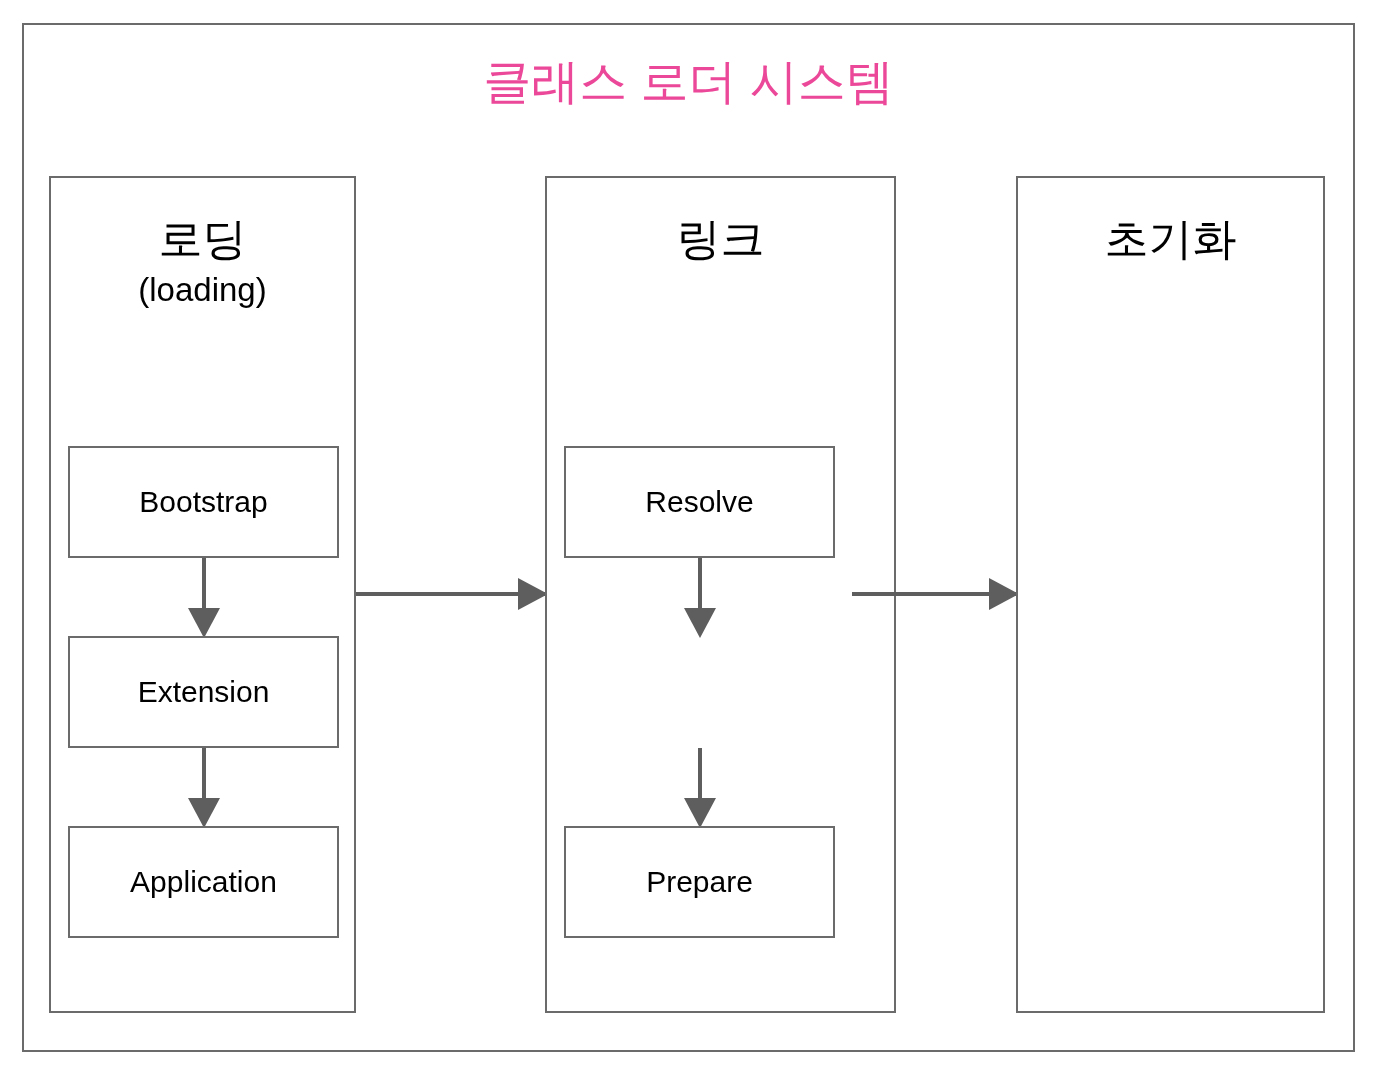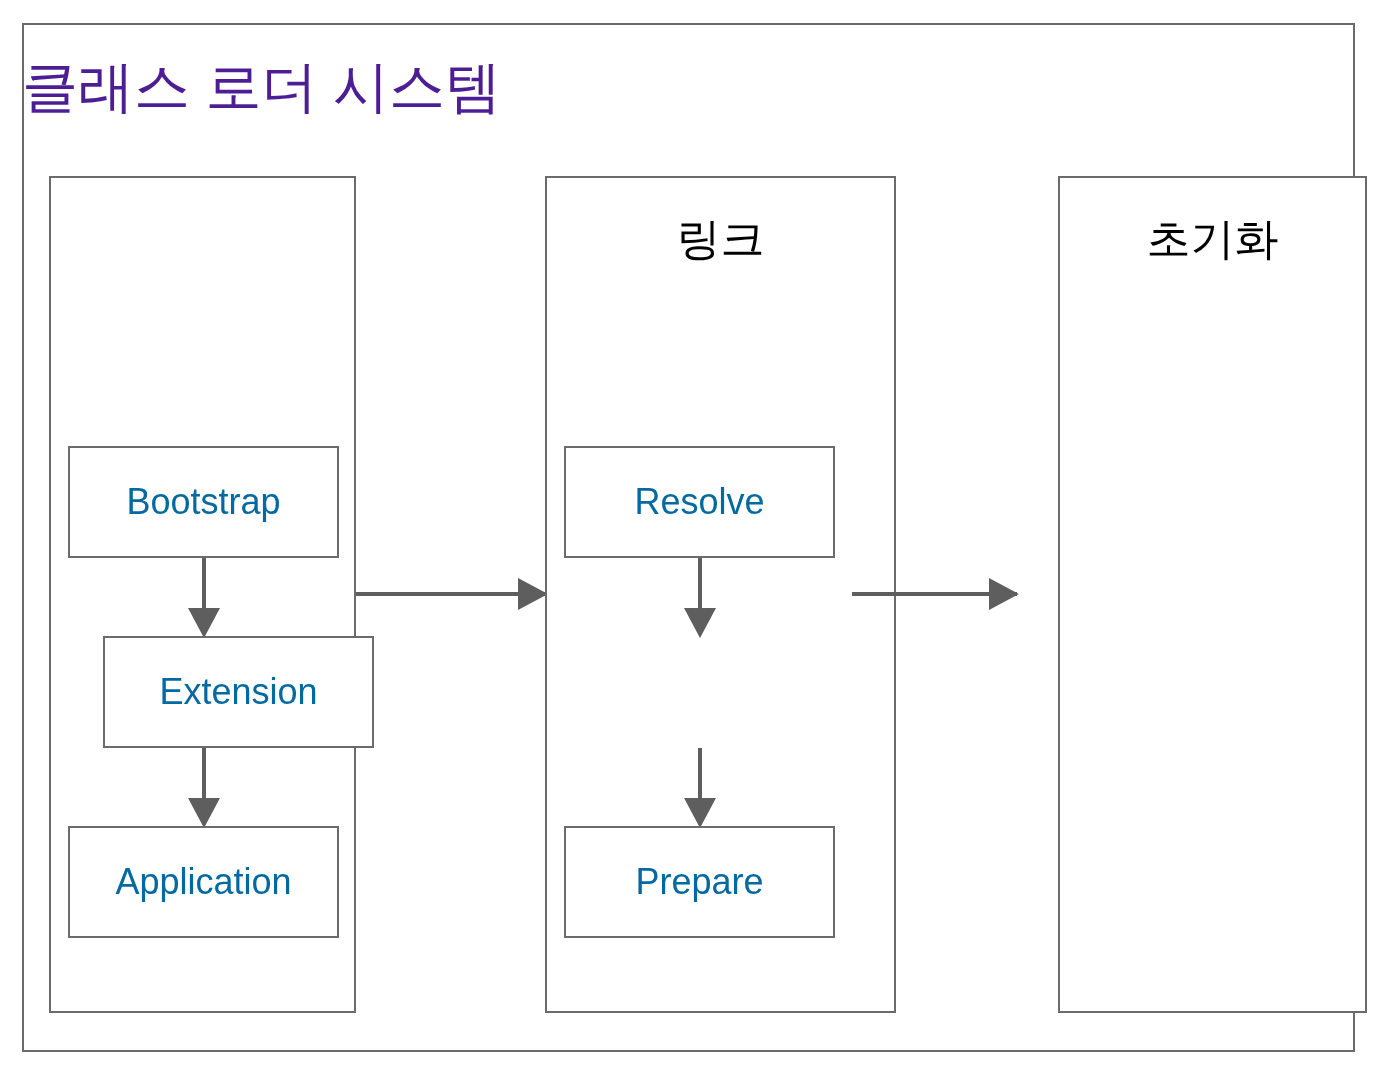--- a/index.html
+++ b/index.html
@@ -28,38 +28,38 @@
     border: 2px solid #6b6b6b;
     box-sizing: border-box;
     background: #ffffff;
   }
   
   .diagram-title {
     position: absolute;
     left: 22px;
     top: 56px;
     width: 1333px;
-    text-align: left;
-    font-size: 56px;
+    text-align: center;
+    font-size: 48px;
     line-height: 1.1;
-    color: #4c1d95;
+    color: #ec4899;
     white-space: nowrap;
   }
   
   .phase-column {
     position: absolute;
     top: 176px;
     height: 837px;
     border: 2px solid #6b6b6b;
     box-sizing: border-box;
     background: #ffffff;
   }
   .phase-column.col-0 { left: 49px;   width: 307px; }
   .phase-column.col-1 { left: 545px;  width: 351px; }
-  .phase-column.col-2 { left: 1016px; width: 309px; margin-left: 42px; }
+  .phase-column.col-2 { left: 1016px; width: 309px; }
 
   .phase-head {
     position: absolute;
     left: 0;
     right: 0;
     top: 36px;
     text-align: center;
   }
   .phase-title-ko {
     font-size: 44px;
@@ -82,25 +82,25 @@
     width: 271px;
     height: 112px;
     border: 2px solid #6b6b6b;
     box-sizing: border-box;
     background: #ffffff;
     display: flex;
     align-items: center;
     justify-content: center;
   }
   .step-box.idx-0 { top: 268px; }
-  .step-box.idx-1 { top: 458px; margin-left: 35px; }
+  .step-box.idx-1 { top: 458px; }
   .step-box.idx-2 { top: 648px; }
   .step-label {
-    font-size: 36px;
-    color: #0369a1;
+    font-size: 30px;
+    color: #000000;
     white-space: nowrap;
   }
 
   
   .v-arrow {
     position: absolute;
     left: 151px;
     width: 4px;
     height: 79px;
   }
@@ -155,20 +155,24 @@
 </head>
 <body>
 
 <div id="canvas">
 
   <div class="outer-frame"></div>
 
   <div class="diagram-title">클래스 로더 시스템</div>
 
   <div class="phase-column col-0">
+    <div class="phase-head">
+      <div class="phase-title-ko">로딩</div>
+      <div class="phase-title-en">(loading)</div>
+    </div>
 
     <div class="step-box idx-0">
       <span class="step-label">Bootstrap</span>
     </div>
 
     <div class="v-arrow slot-0">
       <div class="shaft"></div>
       <div class="head"></div>
     </div>
 

